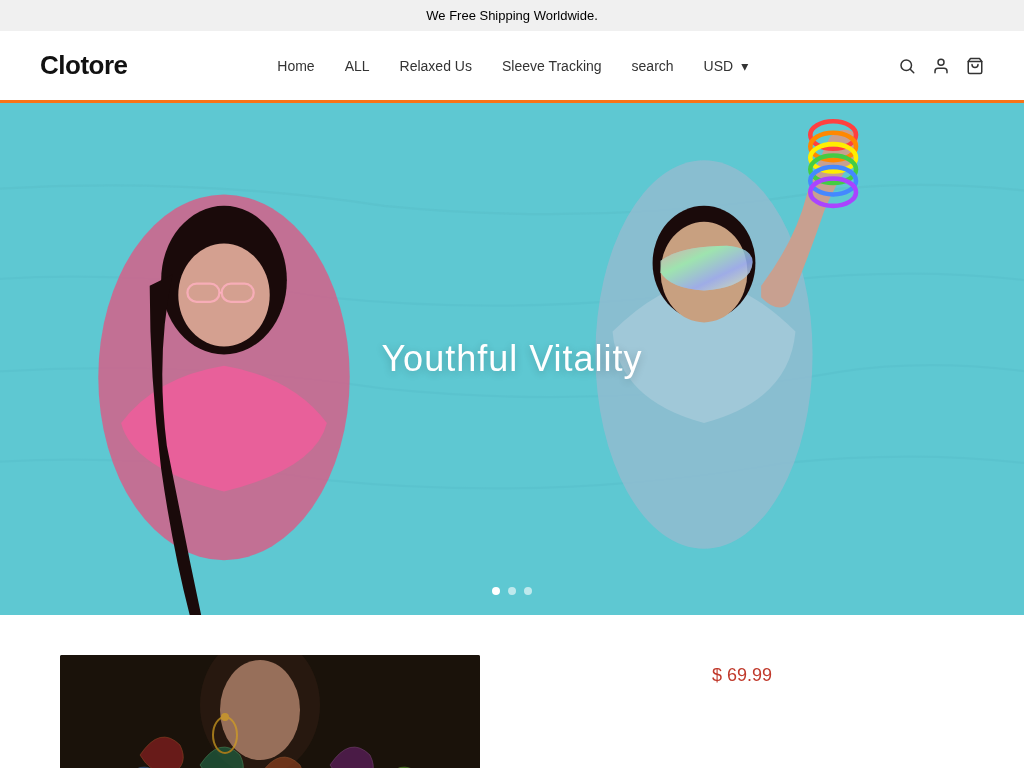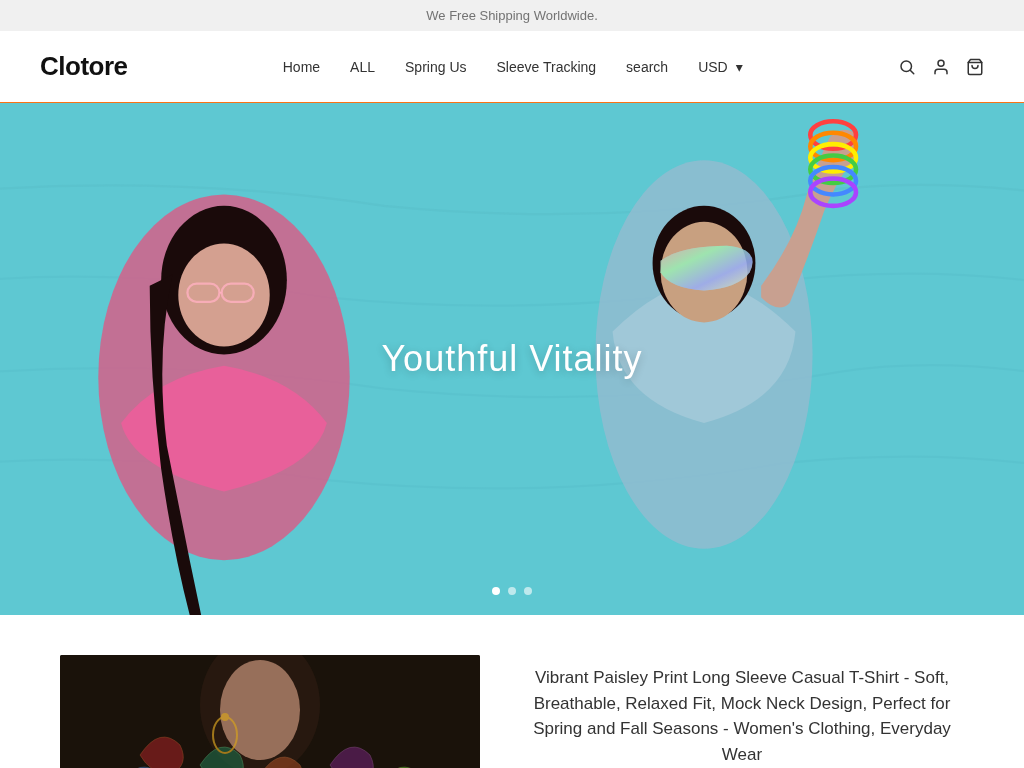--- a/index.html
+++ b/index.html
@@ -4,31 +4,31 @@
   <style>
     * { margin: 0; padding: 0; box-sizing: border-box; }
     body { font-family: -apple-system, BlinkMacSystemFont, 'Segoe UI', Helvetica, Arial, sans-serif; background: #fff; color: #222; }
 
     
     .announcement-bar {
       background: #f0f0f0;
       text-align: center;
       padding: 8px 0;
       font-size: 13px;
-      color: #737373;
+      color: #000000;
     }
 
     
     .header {
       display: flex;
       align-items: center;
       justify-content: space-between;
       padding: 0 40px;
       height: 72px;
-      border-bottom: 1px solid #f97316;
+      border-bottom: 3px solid #f97316;
       background: #fff;
     }
     .logo {
       font-size: 26px;
       font-weight: 700;
       color: #111;
       letter-spacing: -0.5px;
       text-decoration: none;
     }
     .nav {
@@ -165,21 +165,21 @@
 <div class="announcement-bar">
   <span>We Free Shipping Worldwide.</span>
 </div>
 
 <header class="header">
   <a class="logo" href="#">Clotore</a>
 
   <nav class="nav">
     <a href="#">Home</a>
     <a href="#">ALL</a>
-    <a href="#">Spring Us</a>
+    <a href="#">Relaxed Us</a>
     <a href="#">Sleeve Tracking</a>
     <a href="#">search</a>
 
     <div class="currency-selector">
       <span>USD</span>
       <span>▾</span>
     </div>
   </nav>
 
   <div class="header-icons">
@@ -305,16 +305,15 @@
         <path d="M270 110 Q290 80 310 100 Q320 120 300 130 Q280 128 270 110Z" fill="#602060" stroke="#a060a0" stroke-width="0.5"></path>
         <path d="M320 130 Q340 100 360 120 Q370 140 350 150 Q330 148 320 130Z" fill="#408020" stroke="#80c040" stroke-width="0.5"></path>
 
         <ellipse cx="165" cy="80" rx="12" ry="18" fill="none" stroke="#d4a020" stroke-width="2"></ellipse>
         <circle cx="165" cy="62" r="4" fill="#d4a020"></circle>
       </g>
     </svg>
   </div>
 
   <div class="product-info">
-    <p class="product-title">Vibrant Paisley Print Long Sleeve Casual T-Shirt - Soft, Breathable, Relaxed Fit, Mock Neck Design, Perfect for Spring and Fall Seasons - Women's Clothing, Everyday Wear</p>
     <p class="product-price">$ 69.99</p>
   </div>
 </section>
 
 </body></html>

